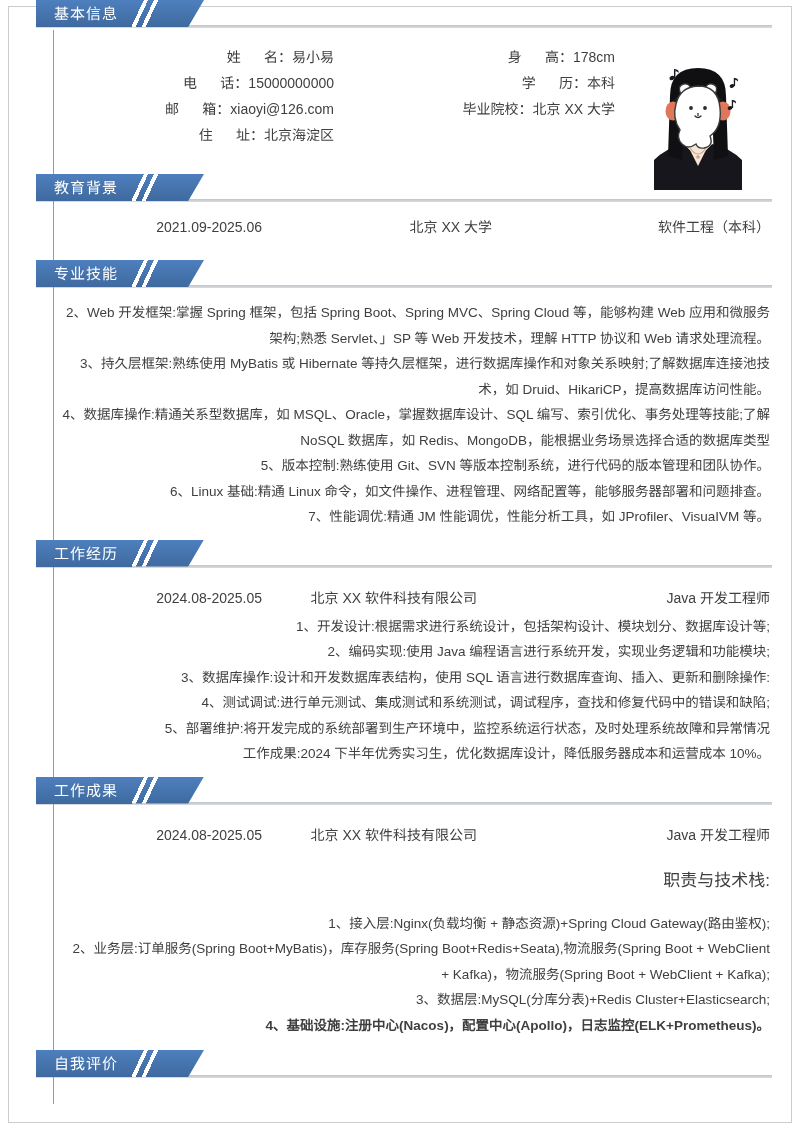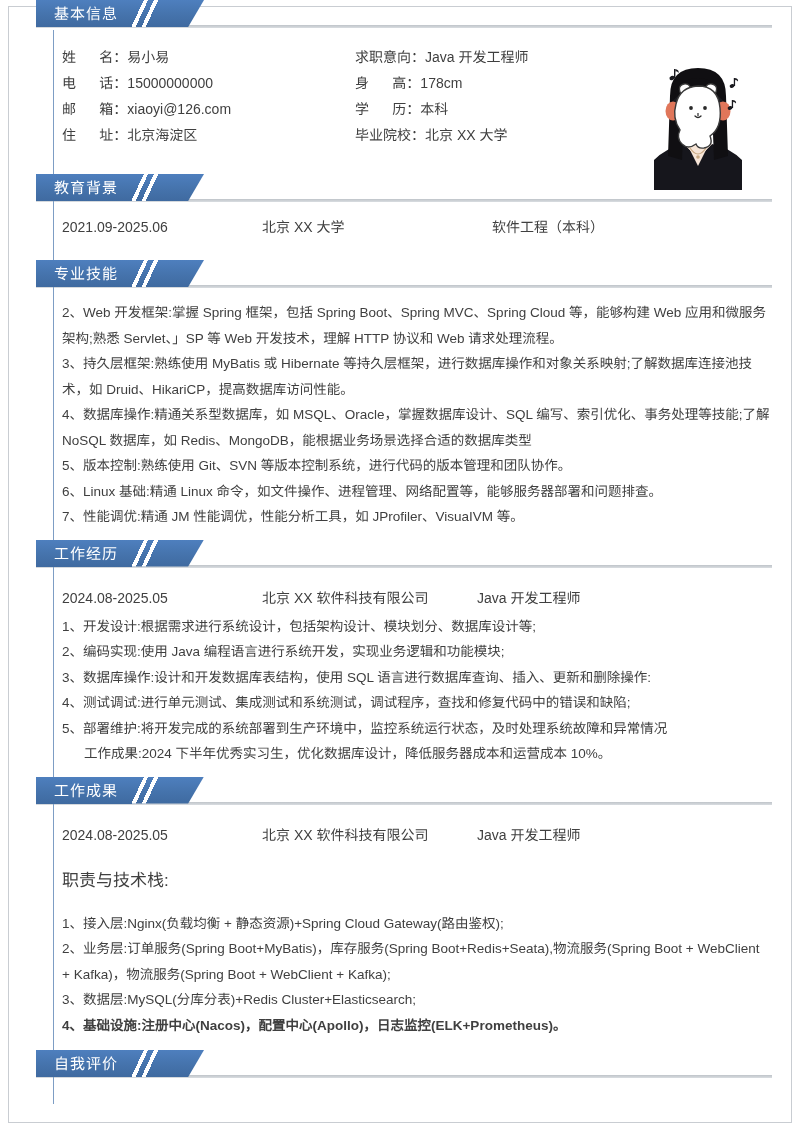--- a/index.html
+++ b/index.html
@@ -13,20 +13,21 @@
     color: #404040;
   }
 
   #page {
     position: relative;
     width: 800px;
     height: 1131px;
     background: #ffffff;
     box-sizing: border-box;
     overflow: hidden;
+    text-align: right;
   }
 
   
   #page-border {
     position: absolute;
     left: 8px;
     top: 6px;
     width: 784px;
     height: 1117px;
     border: 1px solid #c9cdd2;
@@ -214,23 +215,20 @@
             </div>
             <div class="kv">
               <span class="k">邮      箱：</span><span class="v">xiaoyi@126.com</span>
             </div>
             <div class="kv">
               <span class="k">住      址：</span><span class="v">北京海淀区</span>
             </div>
           </div>
 
           <div class="basic-col right">
-            <div class="kv">
-              <span class="k">求职意向：</span><span class="v">Java 开发工程师</span>
-            </div>
             <div class="kv">
               <span class="k">身      高：</span><span class="v">178cm</span>
             </div>
             <div class="kv">
               <span class="k">学      历：</span><span class="v">本科</span>
             </div>
             <div class="kv">
               <span class="k">毕业院校：</span><span class="v">北京 XX 大学</span>
             </div>
           </div>

